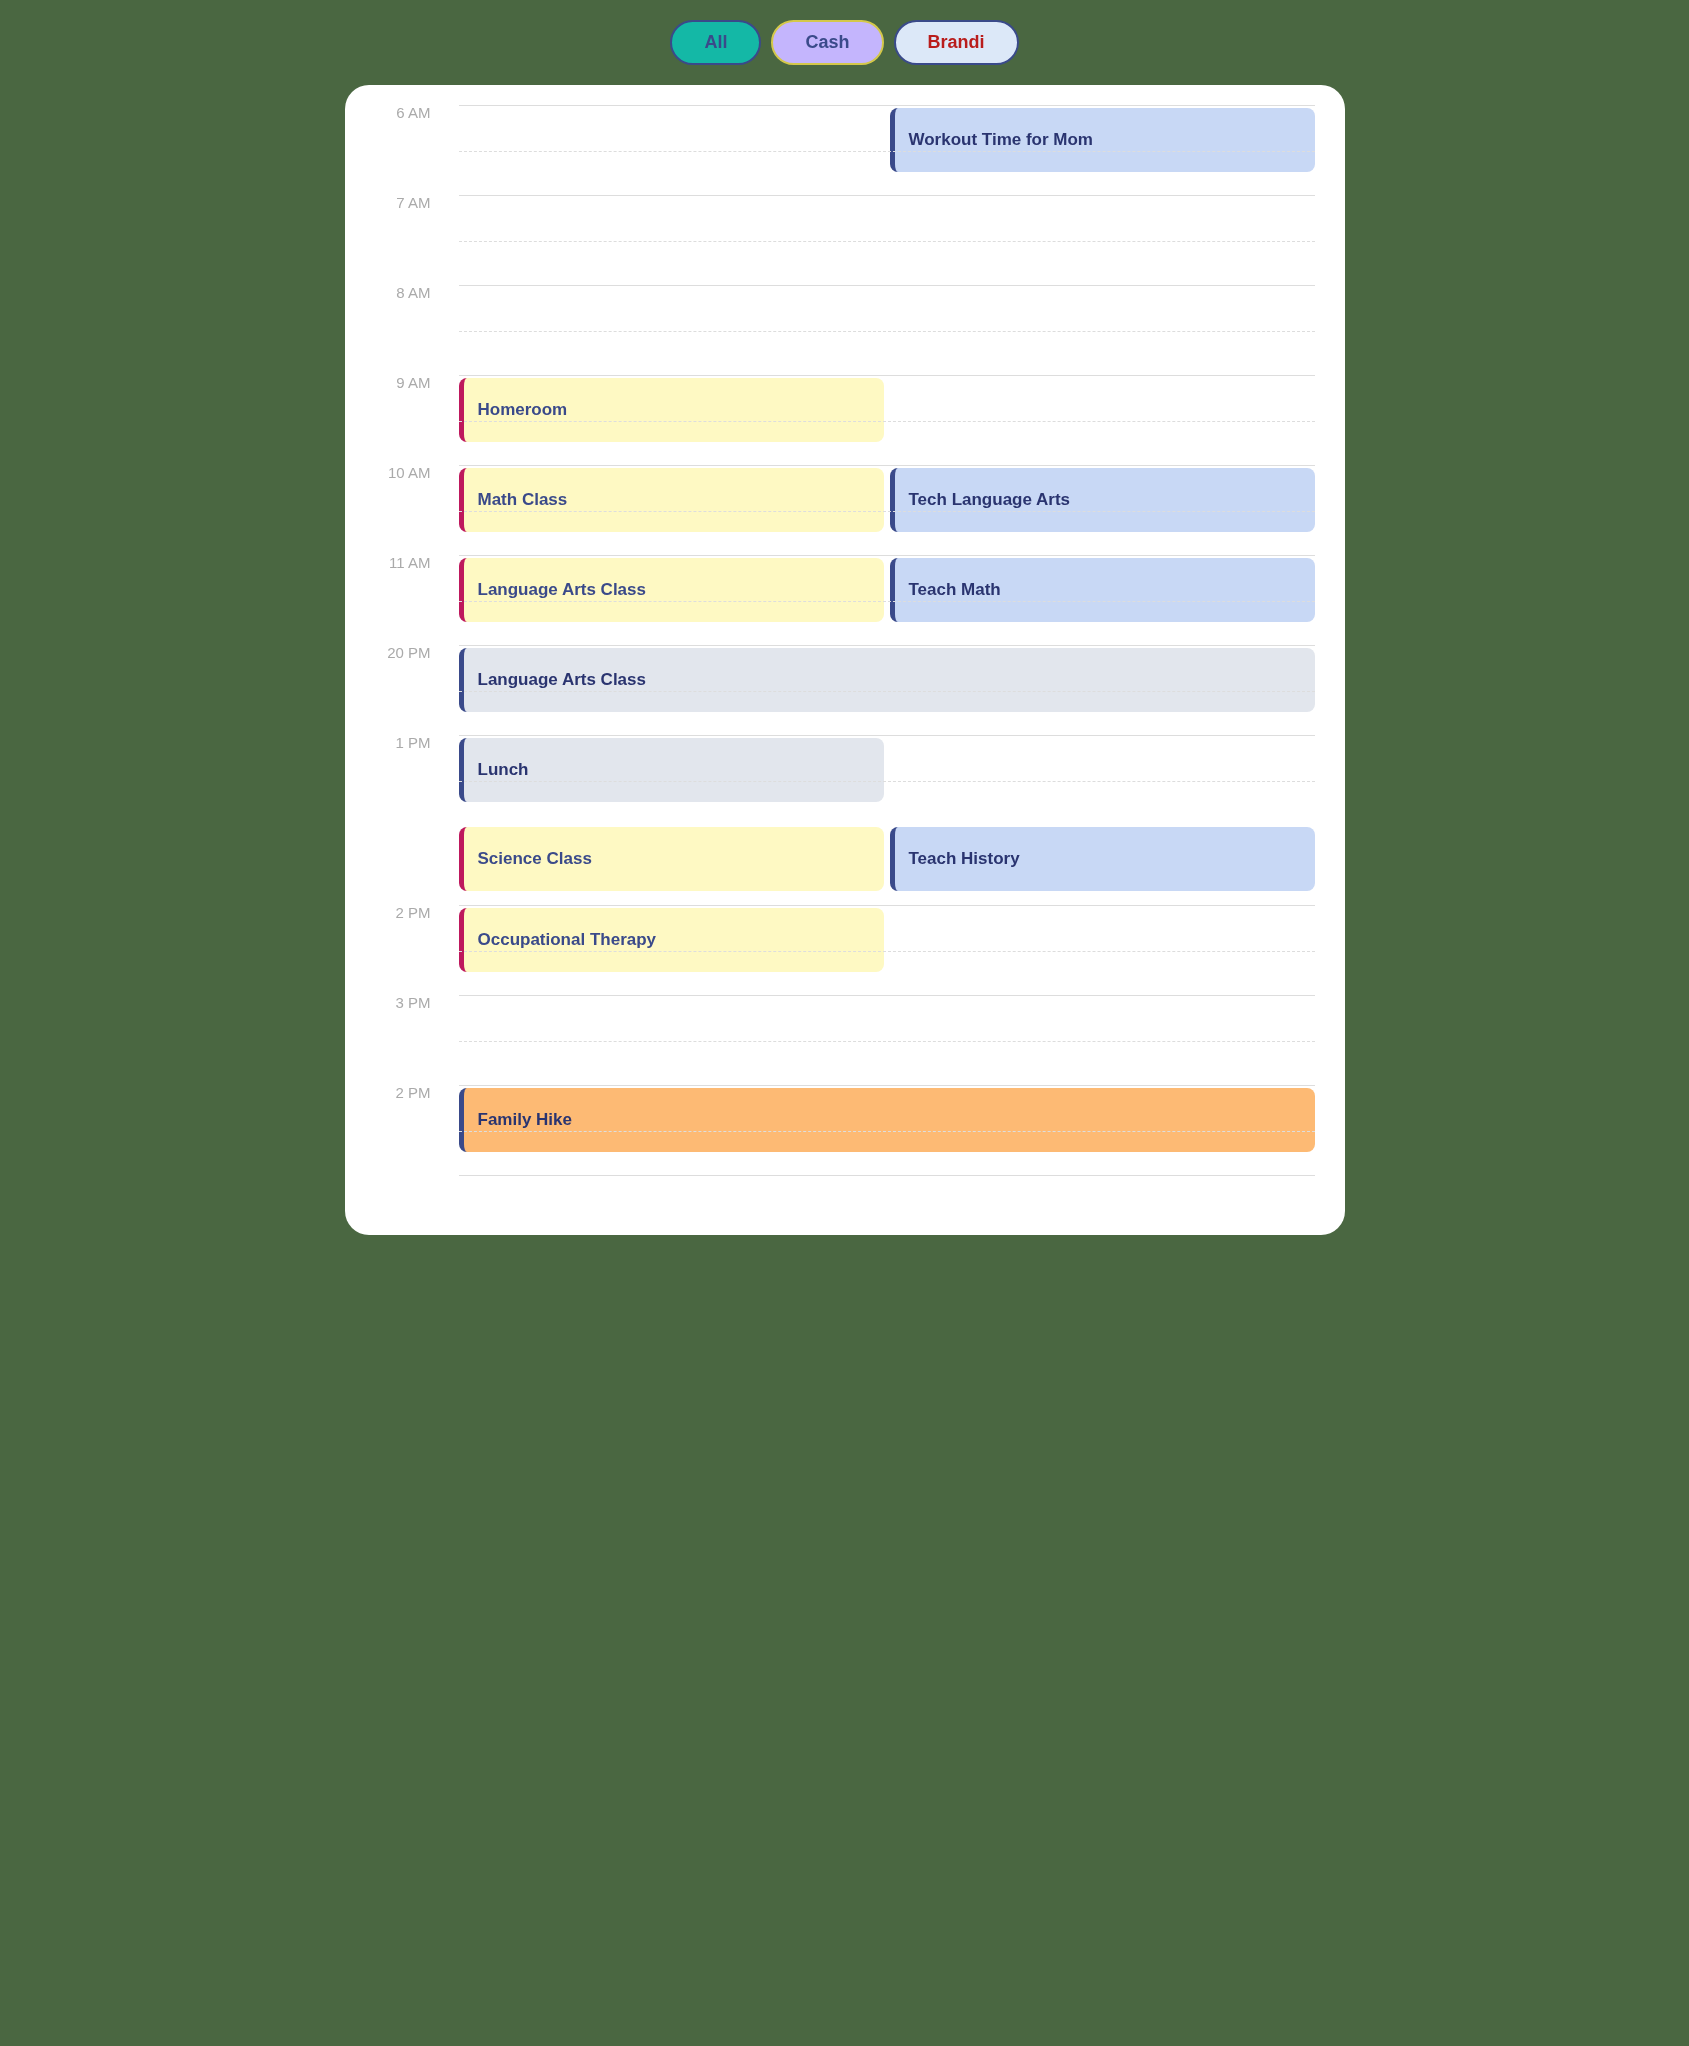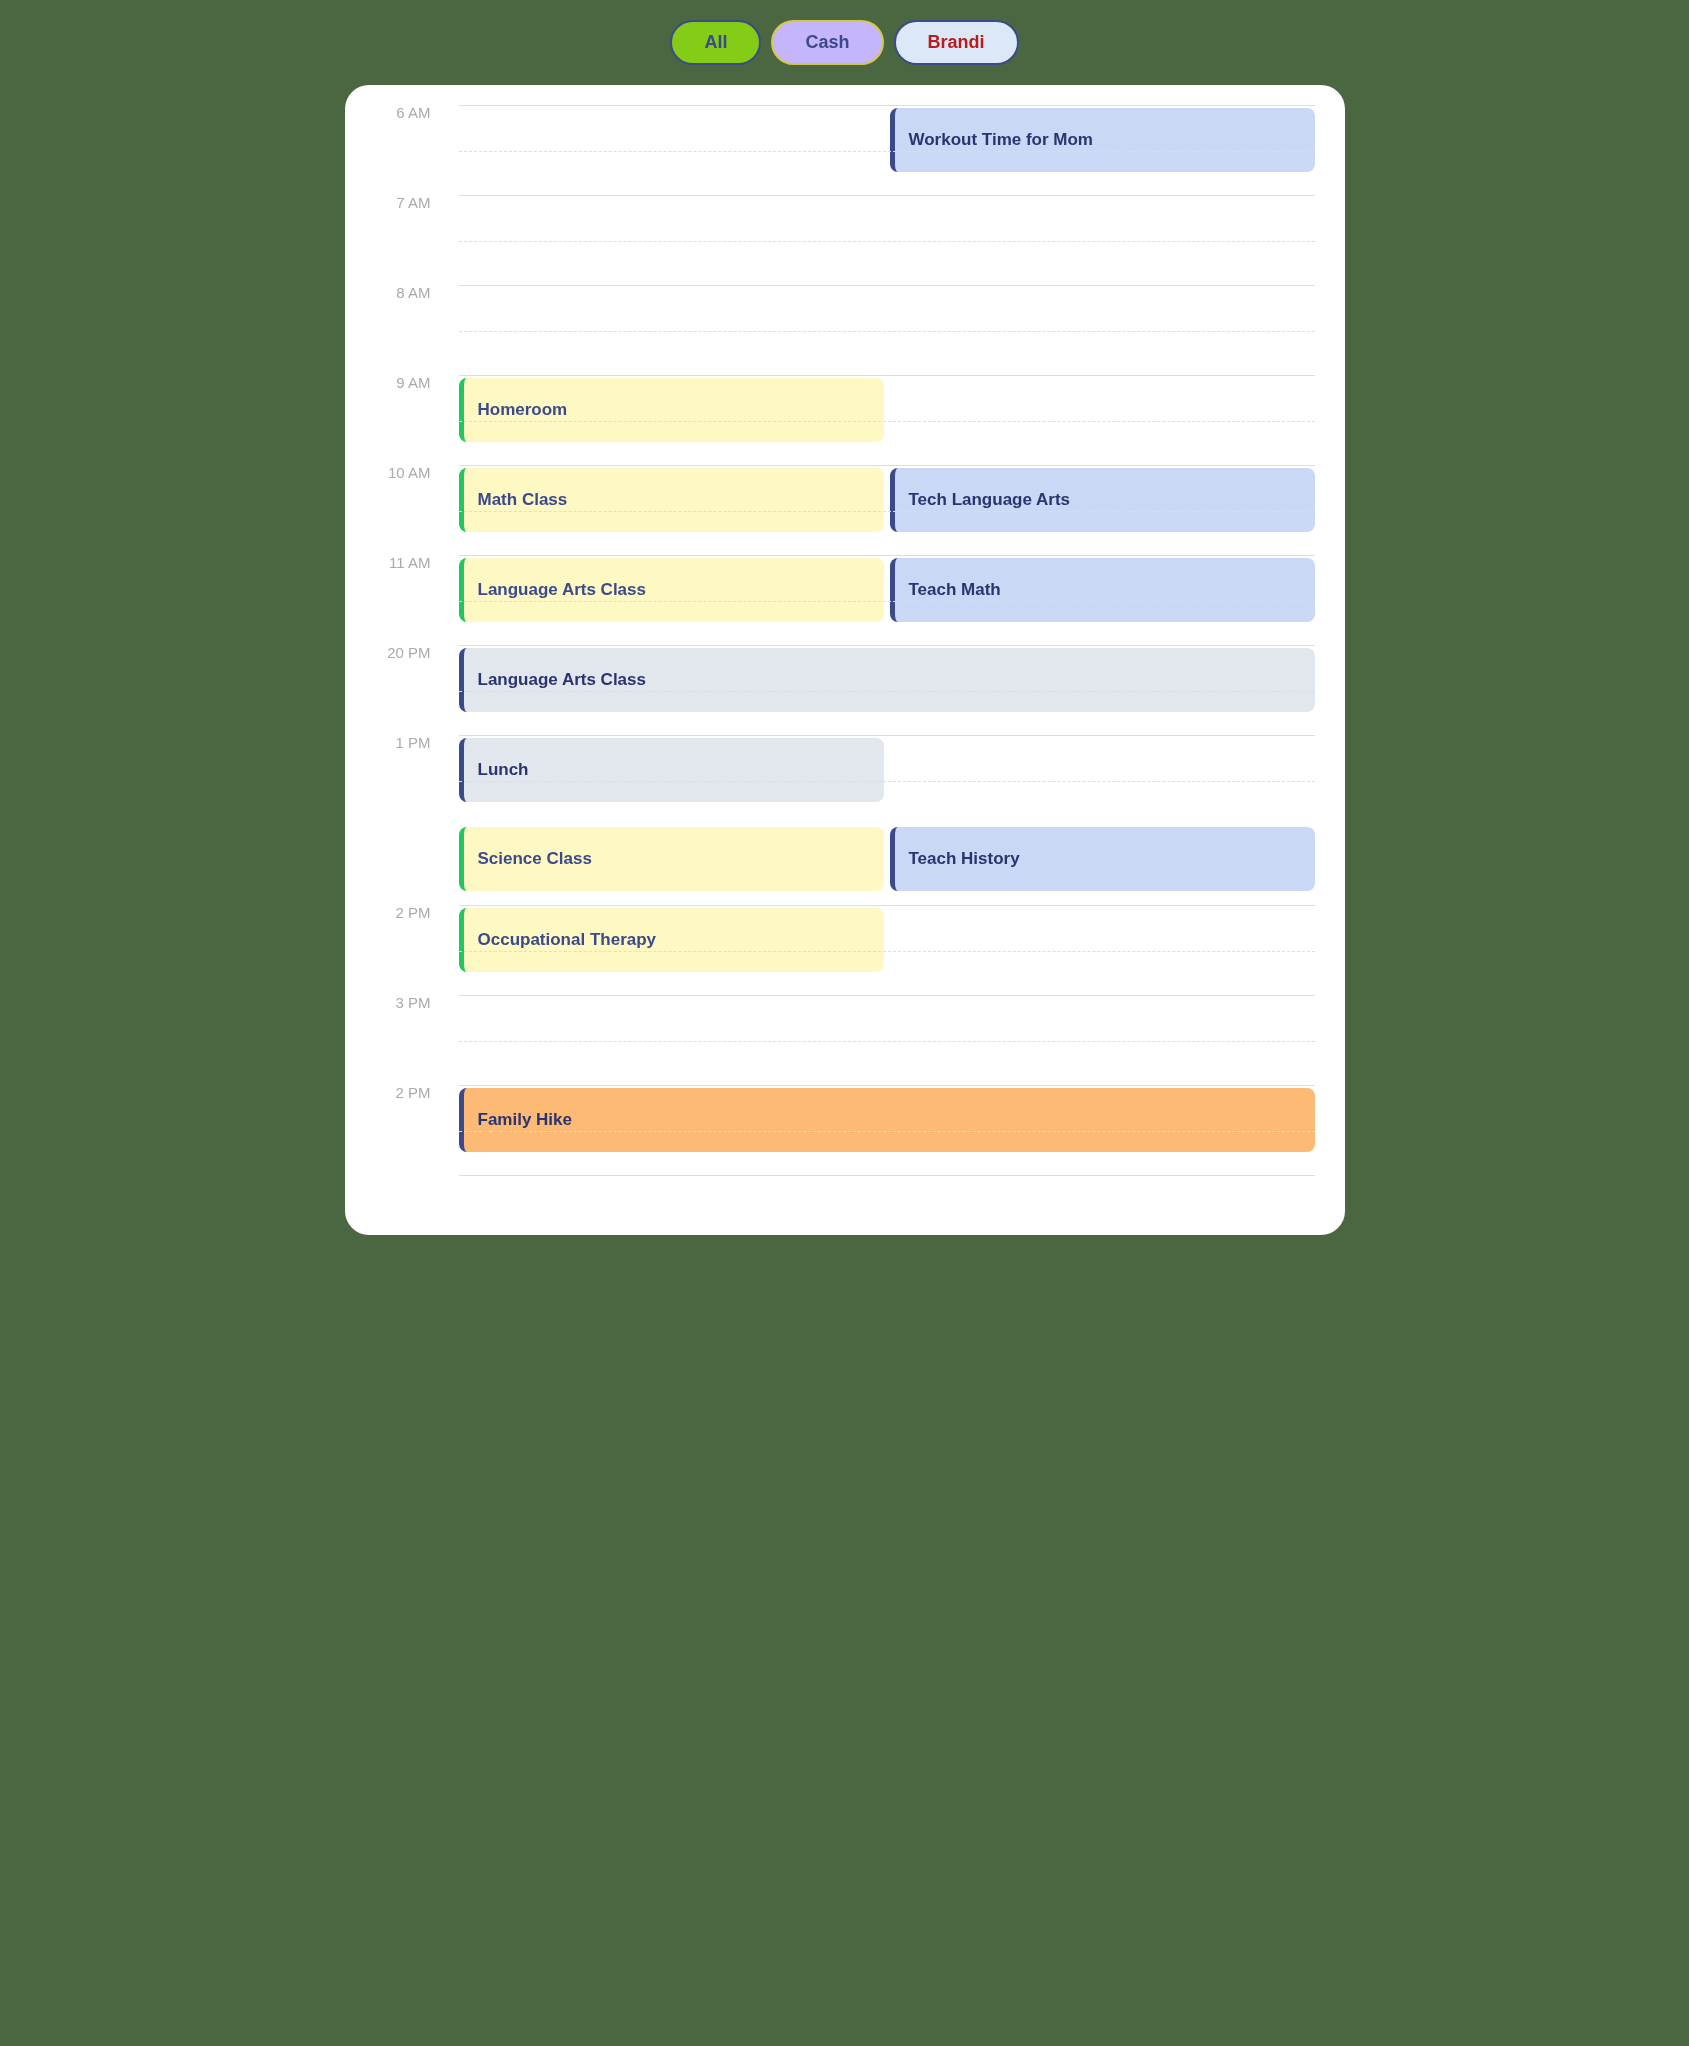--- a/index.html
+++ b/index.html
@@ -20,21 +20,21 @@
     }
     .filter-bar {
       display: flex;
       gap: 10px;
       margin-bottom: 20px;
     }
     .filter-btn {
       padding: 10px 32px;
       border-radius: 24px;
       border: 2px solid #3a4a8a;
-      background: #84cc16;
+      background: #14b8a6;
       color: #3a4a8a;
       font-size: 18px;
       font-weight: 600;
       cursor: pointer;
     }
     .filter-btn.active-yellow {
       background: #c4b5fd;
       border-color: #d4c84a;
       color: #3a4a8a;
     }
@@ -94,21 +94,21 @@
       padding: 22px 14px;
       font-size: 17px;
       font-weight: 600;
       min-height: 44px;
       display: flex;
       align-items: center;
     }
     .event-yellow {
       background: #fef9c3;
       color: #3a4a8a;
-      border-left: 5px solid #22c55e;
+      border-left: 5px solid #be185d;
     }
     .event-blue {
       background: #c8d8f5;
       color: #2a3470;
       border-left: 5px solid #3a4a8a;
     }
     .event-gray {
       background: #e2e6ed;
       color: #2a3470;
       border-left: 5px solid #3a4a8a;

